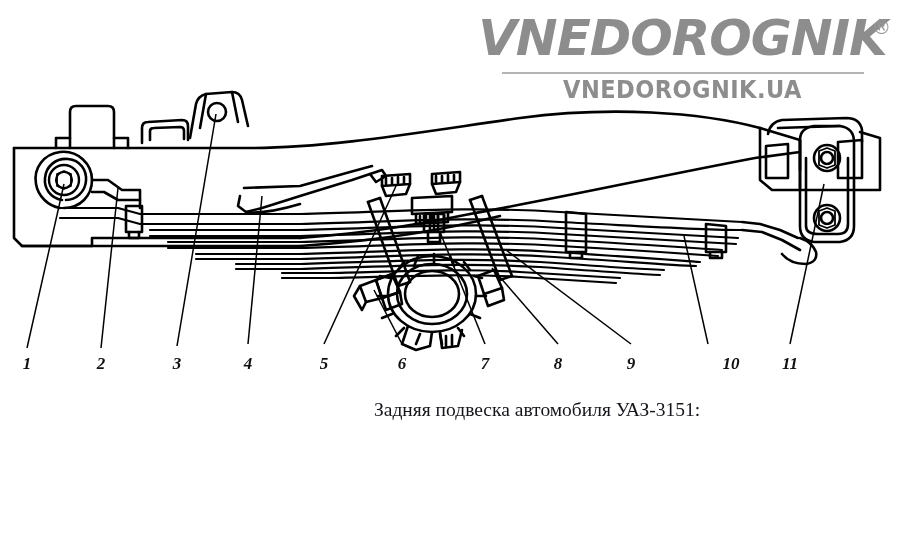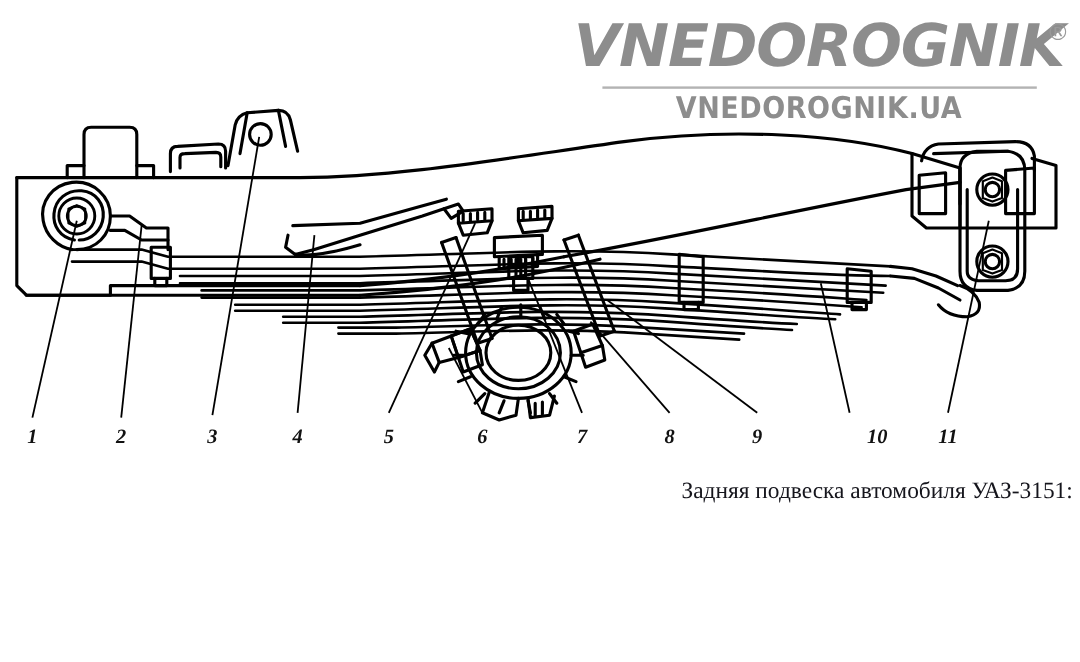--- a/index.html
+++ b/index.html
@@ -101,21 +101,21 @@
     top: 398px;
     width: 520px;
     font-family: "Liberation Serif", serif;
     font-size: 19.5px;
     line-height: 24px;
     color: #15151c;
     text-align: justify;
   }
   #caption-title {
     display: block;
-    text-align: right;
+    text-align: left;
     text-indent: 0;
     margin-bottom: 1px;
   }
   #caption-body {
     display: block;
     text-align: justify;
     text-align-last: left;
   }
 </style>
 </head>

